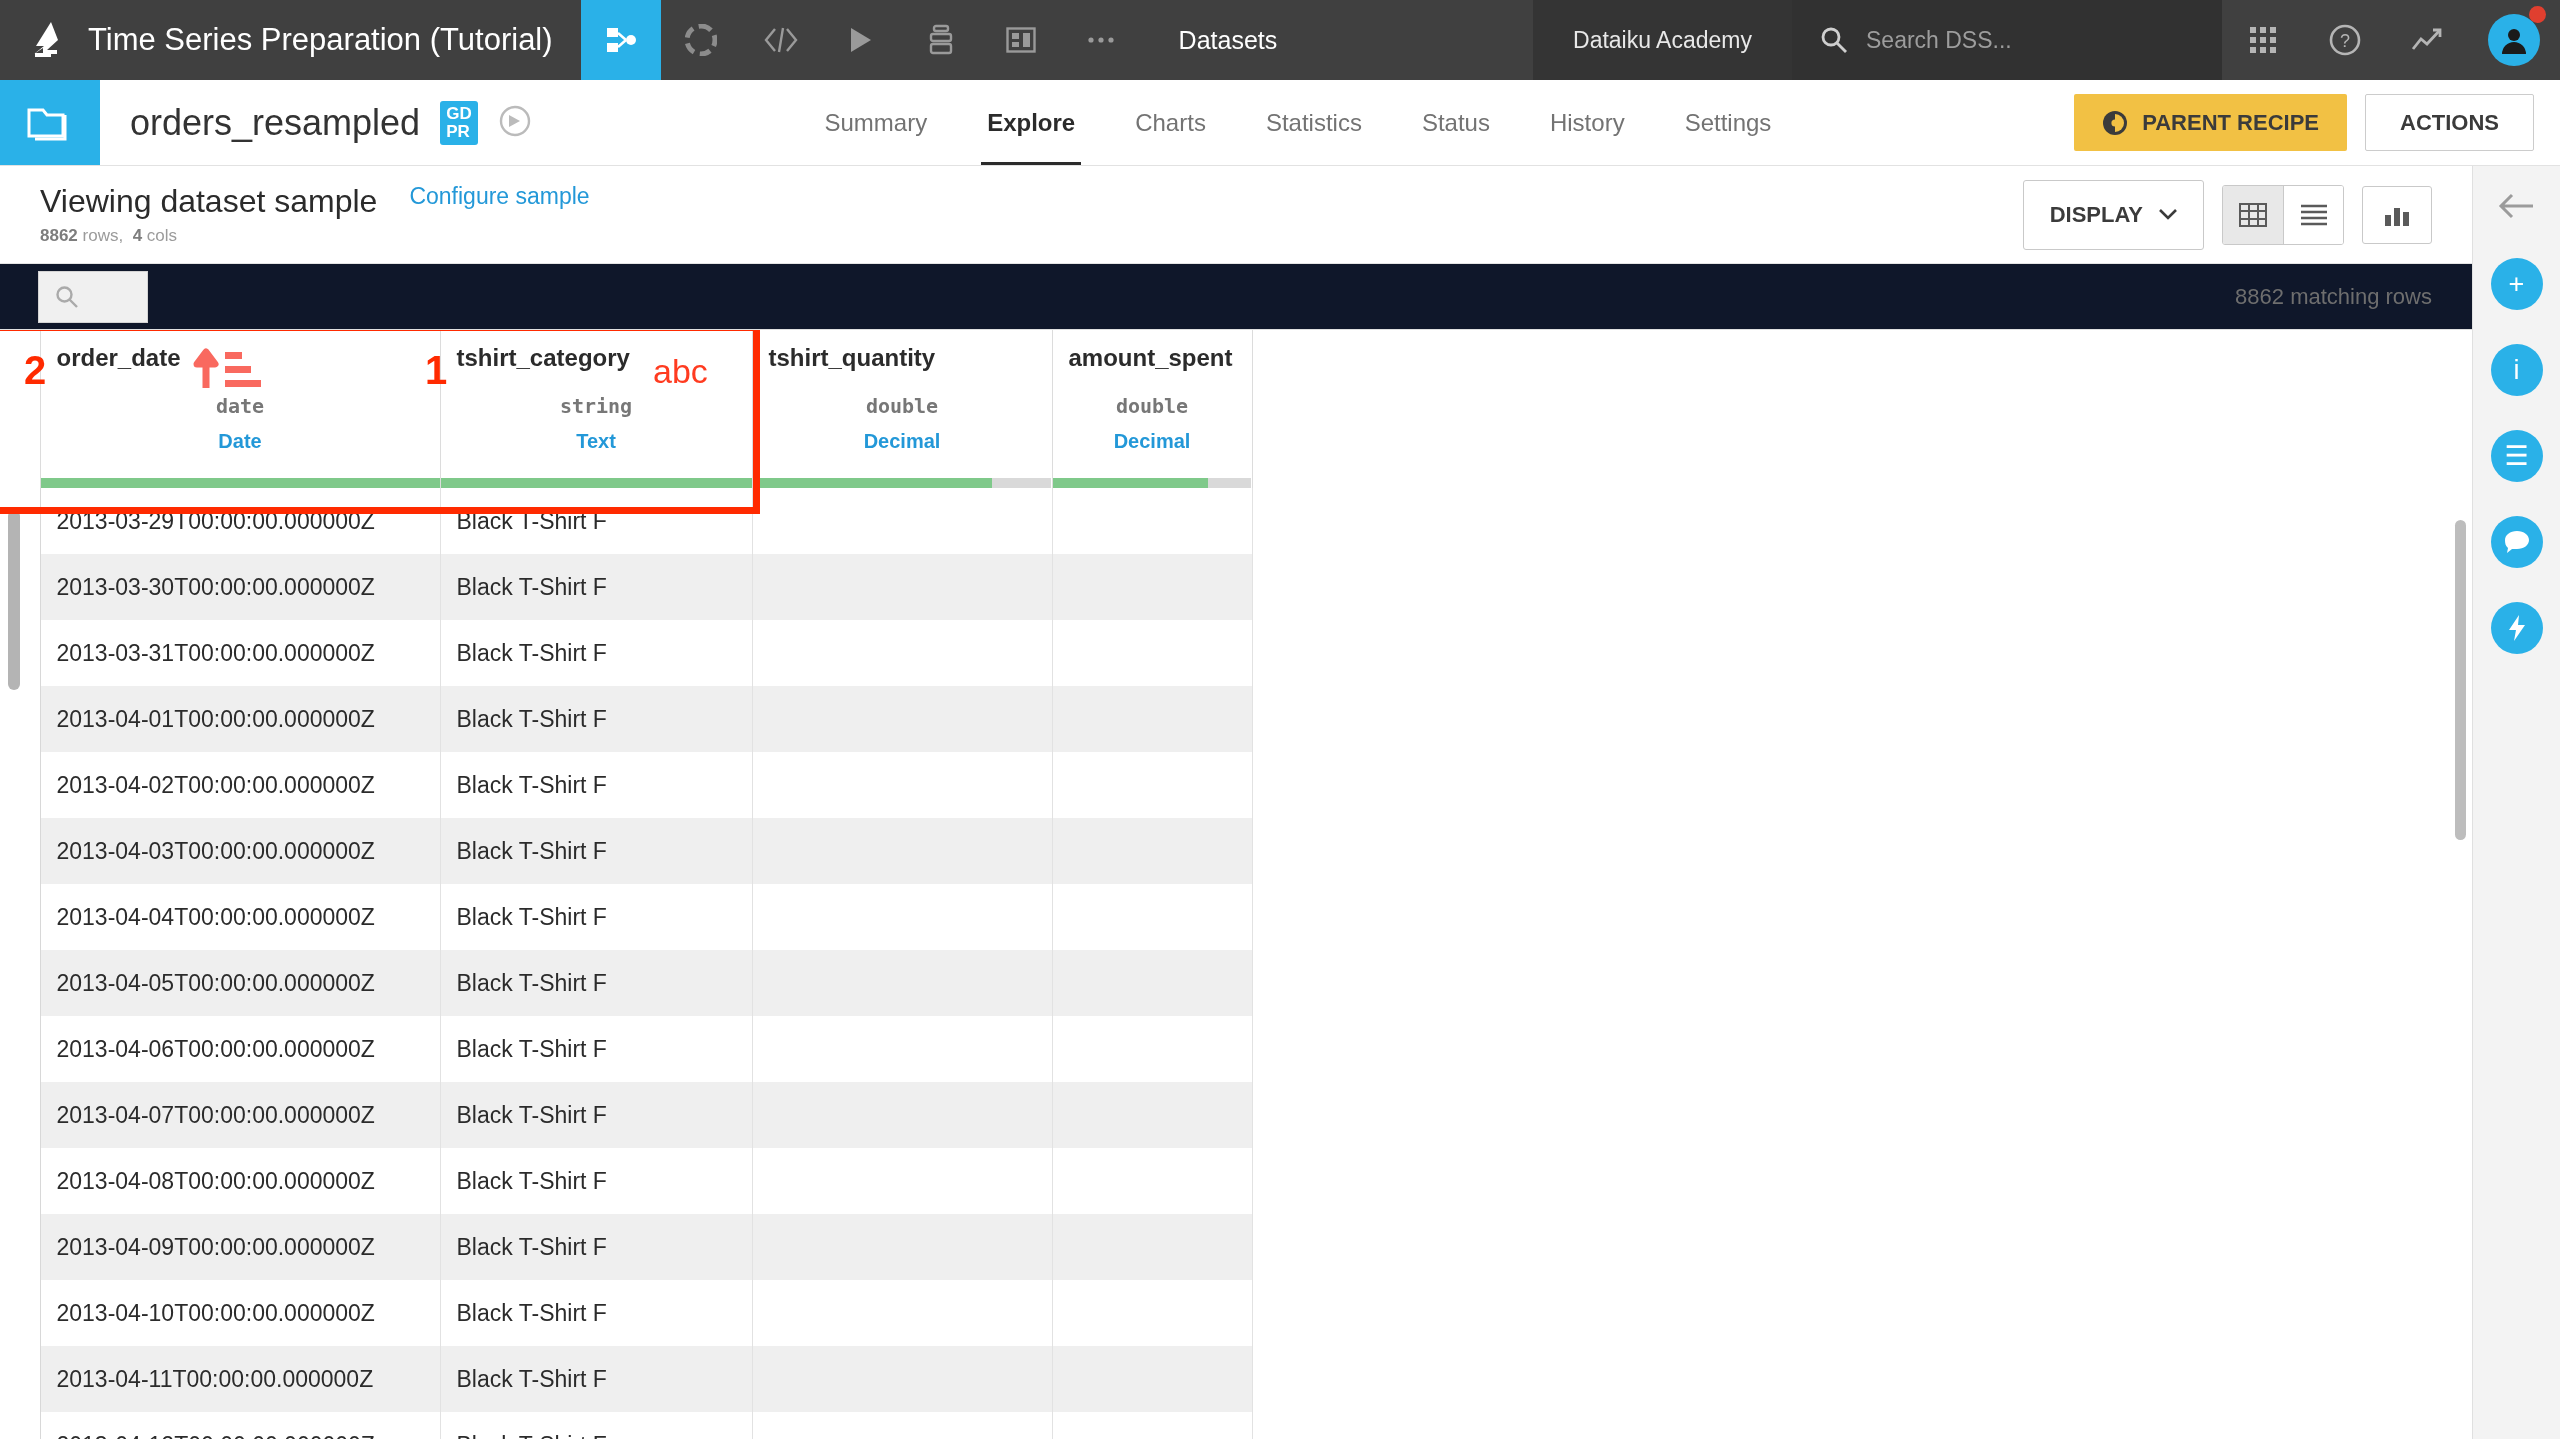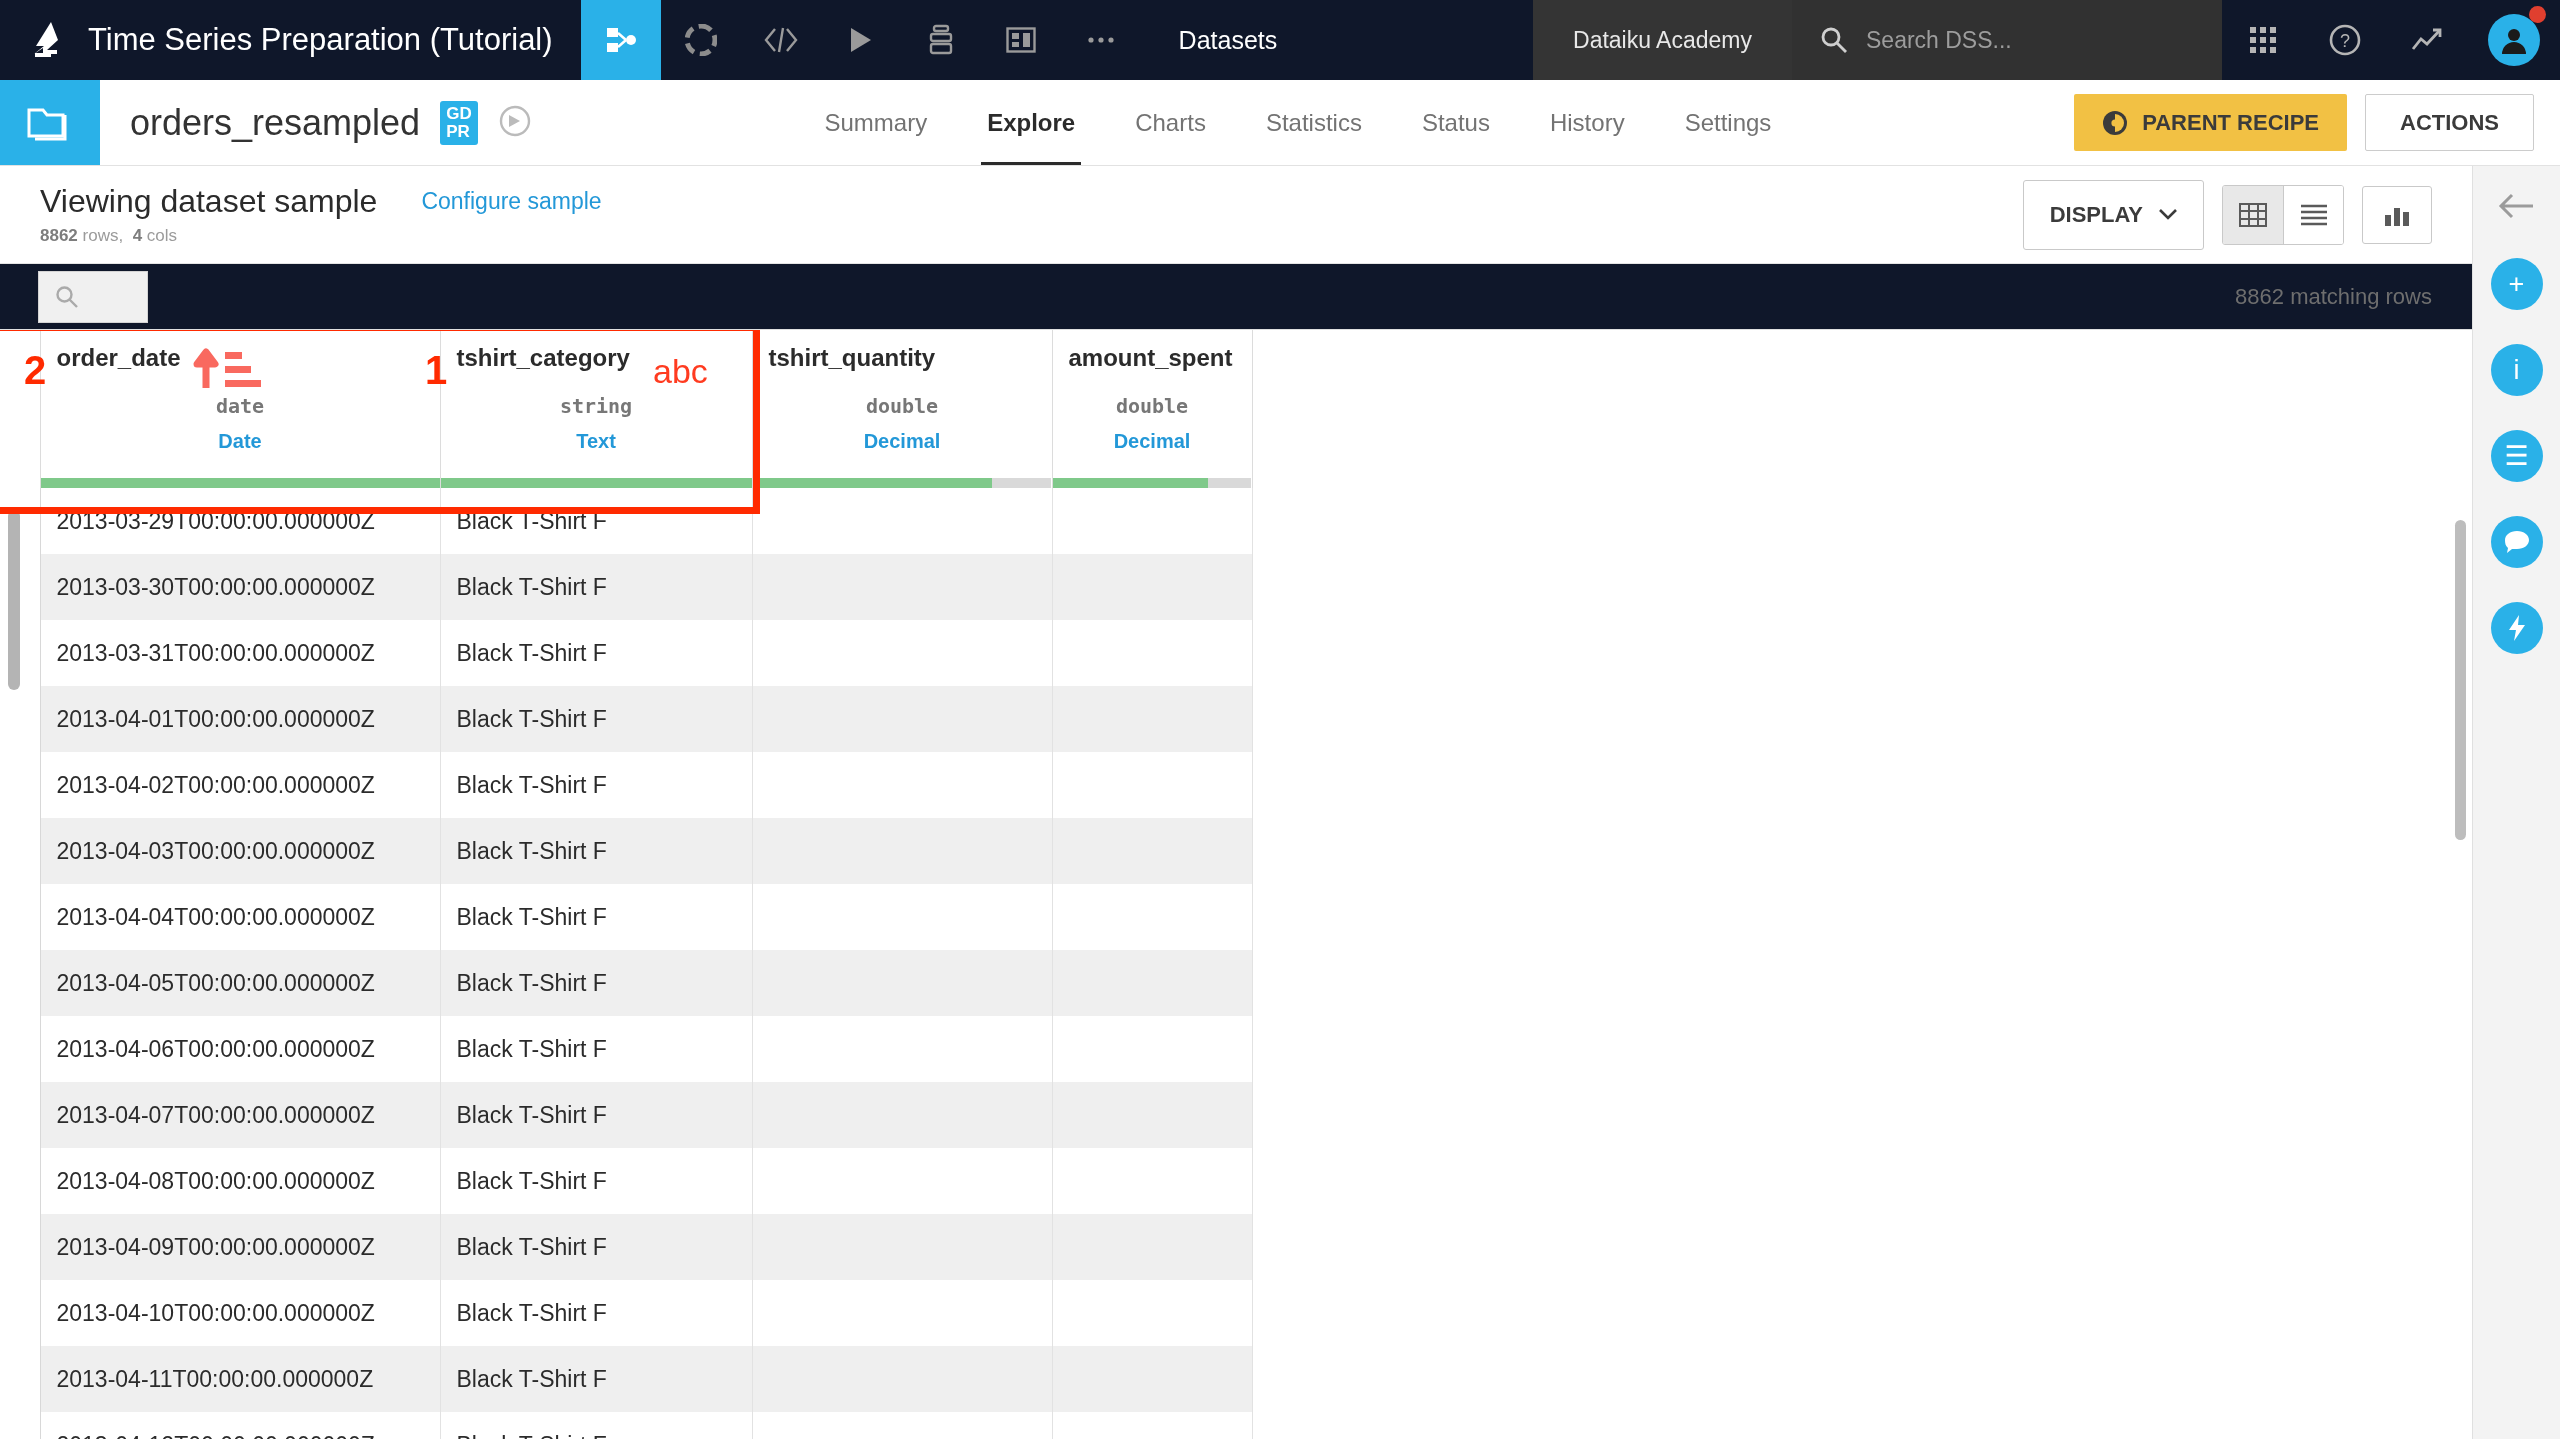--- a/index.html
+++ b/index.html
@@ -5,21 +5,21 @@
   * { box-sizing: border-box; margin: 0; padding: 0; }
   html, body {
     width: 2560px; height: 1440px;
     font-family: "Liberation Sans", sans-serif;
     background: #ffffff;
     overflow: hidden;
   }
 
   
   .topbar {
-    height: 80px; background: #0f172a;
+    height: 80px; background: #404040;
     display: flex; align-items: stretch;
     position: relative;
   }
   .logo-cell {
     width: 88px; display: flex; align-items: center; justify-content: center;
   }
   .project-title {
     display: flex; align-items: center;
     color: #ffffff; font-size: 31px; font-weight: 400;
     padding-right: 28px; white-space: nowrap;
@@ -112,21 +112,21 @@
 
   
   .content-area { display: flex; height: calc(1440px - 80px - 87px); }
   .main-col { flex: 1; min-width: 0; display: flex; flex-direction: column; }
 
   .sample-bar {
     height: 98px; background: #ffffff; display: flex; align-items: center;
     padding: 0 40px; position: relative; border-bottom: 1px solid #e4e4e4;
   }
   .sample-left { display: flex; flex-direction: column; gap: 6px; }
-  .sample-title-row { display: flex; align-items: center; gap: 44px; }
+  .sample-title-row { display: flex; align-items: flex-start; gap: 32px; }
   .sample-title { font-size: 32px; color: #2b2b2b; }
   .configure-link { font-size: 23px; color: #2398d8; }
   .sample-sub { font-size: 17px; color: #9b9b9b; }
   .sample-sub b { color: #7d7d7d; }
   .sample-right { margin-left: auto; display: flex; align-items: center; gap: 18px; }
   .display-btn {
     border: 1px solid #c9c9c9; background: #fff; border-radius: 3px;
     height: 70px; display: flex; align-items: center; gap: 16px;
     padding: 0 26px; font-size: 22px; font-weight: bold; color: #3b3b3b;
   }

